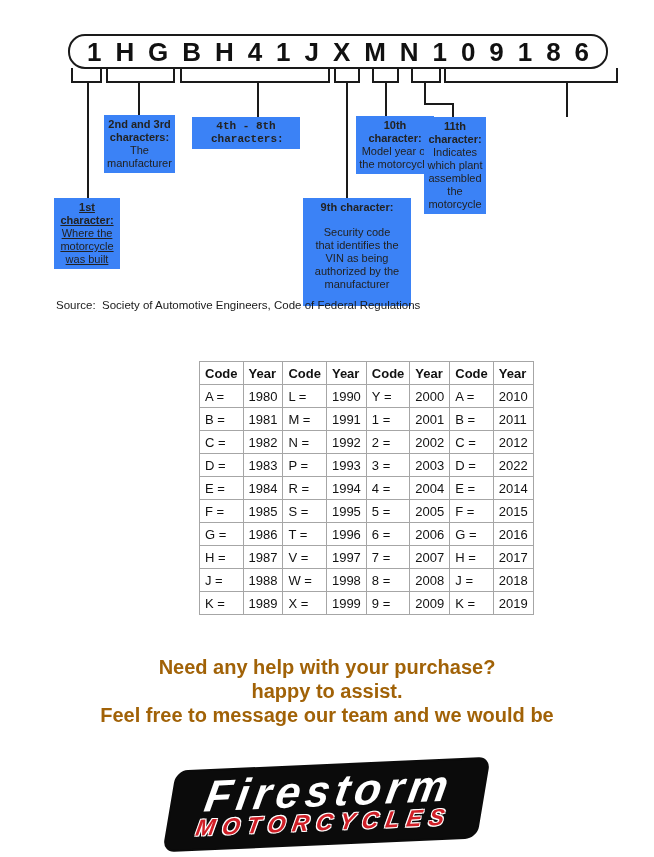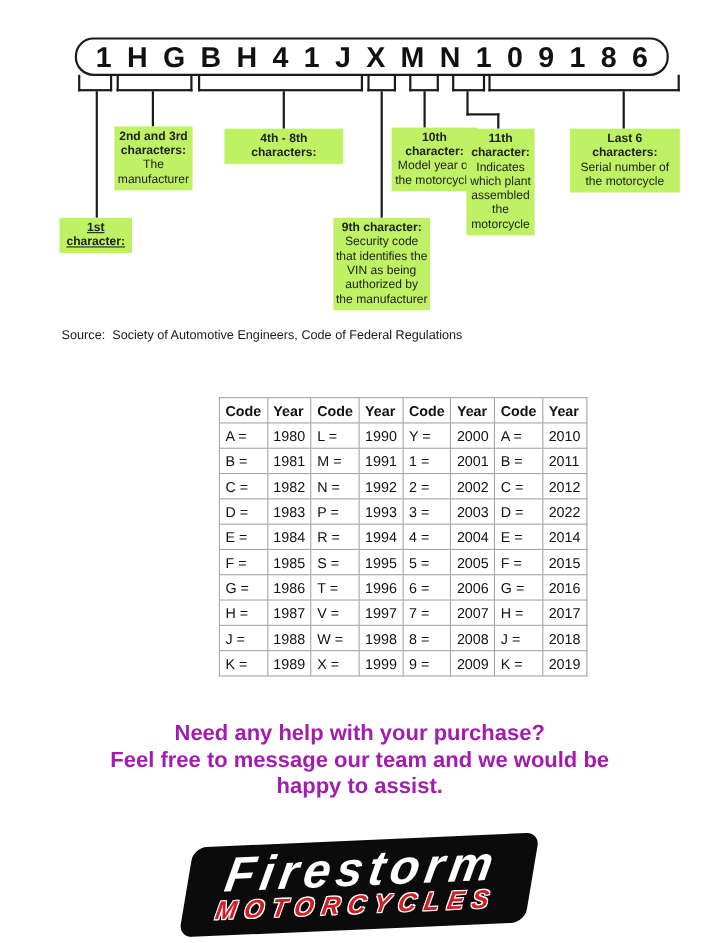--- a/index.html
+++ b/index.html
@@ -58,38 +58,38 @@
   .s5 { left: 385px; top: 83px; height: 33px;  }
   .s7 { left: 566px; top: 83px; height: 34px;  }
   
   .e1 { left: 424px; top: 83px;  height: 22px; }
   .e2 { position: absolute; left: 424px; top: 103px; width: 30px; height: 2px; background: #1a1a1a; }
   .e3 { left: 452px; top: 103px; height: 14px; }
 
   
   .callout {
     position: absolute;
-    background: #bef264;
+    background: #3b82f6;
     text-align: center;
     font-size: 11px;
     line-height: 13px;
     padding: 3px 2px;
     color: #222;
   }
   .callout .ct { display: block; font-weight: bold; margin: 0 auto; }
   .callout .cb { display: block; }
   .c1 { left: 54px;  top: 198px; width: 66px; text-decoration: underline;  }
   .c2 { left: 104px; top: 115px; width: 71px;  }
-  .c3 { left: 204px; top: 117px; width: 108px; }
-  .c4 { left: 303px; top: 198px; width: 88px;  }
+  .c3 { left: 192px; top: 117px; width: 108px; font-family: Liberation Mono, monospace; }
+  .c4 { left: 303px; top: 198px; width: 108px;  }
   .c5 { left: 356px; top: 116px; width: 78px;  }
   .c6 { left: 424px; top: 117px; width: 62px;  }
   .c7 { left: 518px; top: 117px; width: 100px; }
   .c3 .ct, .c7 .ct { max-width: 70px; }
-  .c4 .cb { max-width: 86px; margin: 0 auto; }
+  .c4 .cb { max-width: 86px; margin: 12px auto; }
 
   
   .source-note {
     position: absolute;
     left: 56px; top: 299px;
     font-size: 11.5px;
     color: #1a1a1a;
     white-space: pre-wrap;
   }
 
@@ -116,21 +116,21 @@
 
   
   .help-block {
     position: absolute;
     left: 0; top: 655px;
     width: 654px;
     text-align: center;
     font-size: 20px;
     line-height: 24px;
     font-weight: bold;
-    color: #a21caf;
+    color: #a16207;
   }
 
   
   .logo-wrap {
     position: absolute;
     left: 0; top: 766px;
     width: 654px;
     text-align: center;
   }
   .logo-shape {
@@ -201,43 +201,40 @@
   <div class="stem s3"></div>
   <div class="stem s4"></div>
   <div class="stem s5"></div>
   <div class="stem e1"></div>
   <div class="e2"></div>
   <div class="stem e3"></div>
   <div class="stem s7"></div>
 
   <div class="callout c1">
     <span class="ct">1st character:</span>
+    <span class="cb">Where the motorcycle was built</span>
   </div>
   <div class="callout c2">
     <span class="ct">2nd and 3rd characters:</span>
     <span class="cb">The manufacturer</span>
   </div>
   <div class="callout c3">
     <span class="ct">4th - 8th characters:</span>
   </div>
   <div class="callout c4">
     <span class="ct">9th character:</span>
     <span class="cb">Security code that identifies the VIN as being authorized by the manufacturer</span>
   </div>
   <div class="callout c5">
     <span class="ct">10th character:</span>
     <span class="cb">Model year of the motorcycle</span>
   </div>
   <div class="callout c6">
     <span class="ct">11th character:</span>
     <span class="cb">Indicates which plant assembled the motorcycle</span>
-  </div>
-  <div class="callout c7">
-    <span class="ct">Last 6 characters:</span>
-    <span class="cb">Serial number of the motorcycle</span>
   </div>
 
   <div class="source-note">Source:  Society of Automotive Engineers, Code of Federal Regulations</div>
 
   <table class="year-table">
     <thead>
       <tr>
           <th>Code</th>
           <th>Year</th>
           <th>Code</th>
@@ -347,22 +344,22 @@
           <td>9 =</td>
           <td>2009</td>
           <td>K =</td>
           <td>2019</td>
         </tr>
       </tbody>
   </table>
 
   <div class="help-block">
     <div>Need any help with your purchase?</div>
+    <div>happy to assist.</div>
     <div>Feel free to message our team and we would be</div>
-    <div>happy to assist.</div>
   </div>
 
   <div class="logo-wrap">
     <div class="logo-shape" style="background: rgb(11, 11, 11);">
       <div class="logo-brand">Firestorm</div>
       <div class="logo-sub" style="color: rgb(208, 31, 39);">MOTORCYCLES</div>
     </div>
   </div>
 
 </div>

